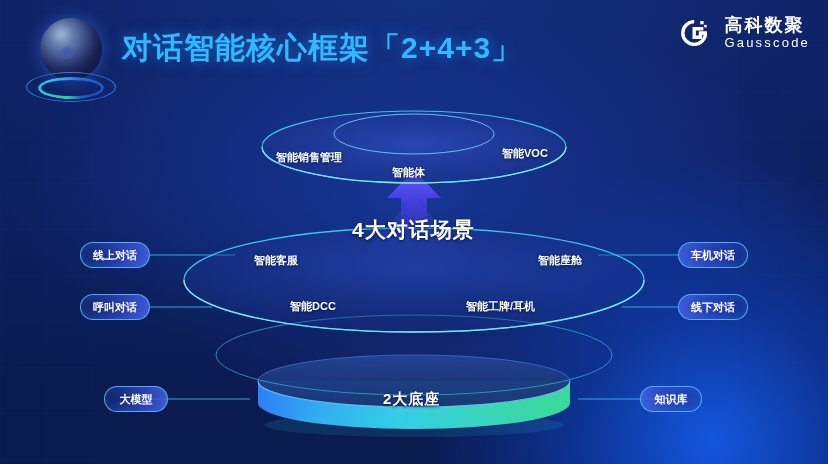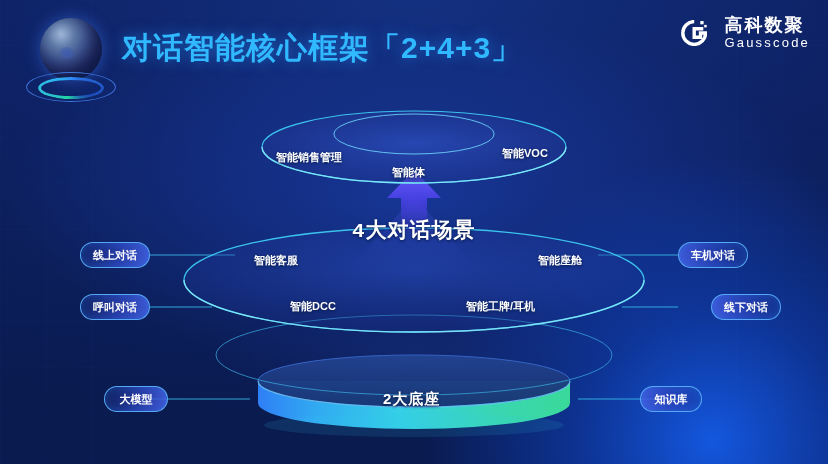--- a/index.html
+++ b/index.html
@@ -176,29 +176,29 @@
         <ellipse cx="414" cy="147" rx="152" ry="36" fill="url(#topFill)" stroke="#3bc3ee" stroke-width="1.2"></ellipse>
         <path d="M262 147 A152 36 0 0 0 566 147" fill="none" stroke="#8ff0ff" stroke-width="1.3" opacity=".8"></path>
         <ellipse cx="414" cy="134" rx="80" ry="20" fill="none" stroke="#6fd8ff" stroke-width="1" opacity=".85"></ellipse>
       </g>
     </svg>
 
     <div class="lbl mid-lbl" style="left:276px;top:150px;">智能销售管理</div>
     <div class="lbl mid-lbl" style="left:502px;top:146px;">智能VOC</div>
     <div class="lbl mid-lbl" style="left:392px;top:165px;">智能体</div>
 
-    <div class="lbl big-lbl" style="left:352px;top:216px;font-family:Liberation Mono, monospace;">4大对话场景</div>
+    <div class="lbl big-lbl" style="left:352px;top:216px;">4大对话场景</div>
     <div class="lbl mid-lbl" style="left:254px;top:253px;">智能客服</div>
     <div class="lbl mid-lbl" style="left:538px;top:253px;">智能座舱</div>
     <div class="lbl mid-lbl" style="left:290px;top:299px;">智能DCC</div>
     <div class="lbl mid-lbl" style="left:466px;top:299px;">智能工牌/耳机</div>
 
     <div class="lbl base-lbl" style="left:383px;top:390px;">2大底座</div>
 
     <div class="pill" style="left:80px;top:294px;width:70px;">呼叫对话</div>
     <div class="pill" style="left:80px;top:242px;width:70px;">线上对话</div>
     <div class="pill" style="left:104px;top:386px;width:64px;text-align:center;">大模型</div>
 
     <div class="pill right" style="left:678px;top:242px;width:70px;">车机对话</div>
-    <div class="pill right" style="left:711px;top:294px;width:70px;">线下对话</div>
+    <div class="pill right" style="left:678px;top:294px;width:70px;">线下对话</div>
     <div class="pill right" style="left:640px;top:386px;width:62px;">知识库</div>
   </div>
 </div>
 
 </body></html>

